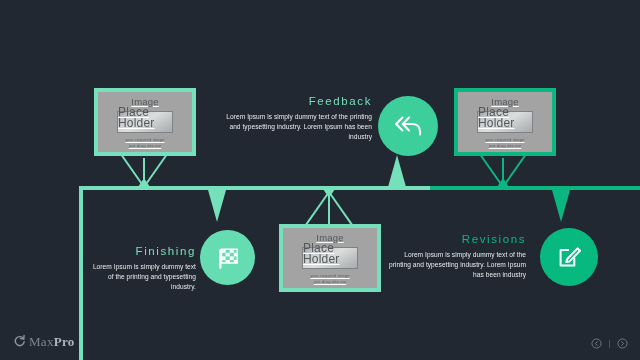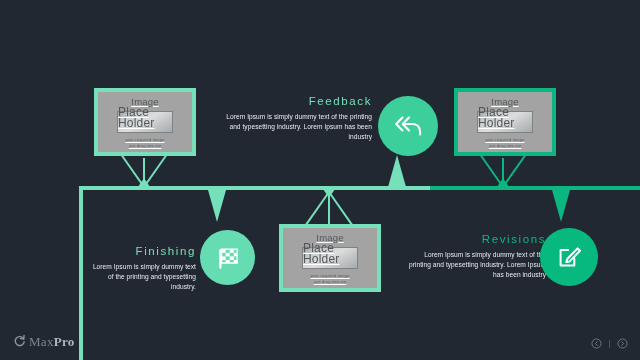--- a/index.html
+++ b/index.html
@@ -154,21 +154,21 @@
           <rect x="8.5" y="13.4" width="4.1" height="3.6"></rect>
           <rect x="16.7" y="13.4" width="4.1" height="3.6"></rect>
           <rect x="12.6" y="17.0" width="4.1" height="3.0"></rect>
           <rect x="20.8" y="17.0" width="3.4" height="3.0"></rect>
         </g>
         <path d="M8.5 6.2 H24.2 V20.0 H8.5 Z" fill="none" stroke="#ffffff" stroke-width="1.4"></path>
       </svg>
     </span>
   </div>
 
-  <div class="tblock ta-right" style="left:408px;top:233px;width:138px;">
+  <div class="tblock ta-right" style="left:388px;top:233px;width:138px;">
     <h3 class="dark">Revisions</h3>
     <p>Lorem Ipsum is simply dummy text of the printing and typesetting industry. Lorem Ipsum has been industry</p>
   </div>
   <div class="circ deep" style="left:540px;top:228px;width:58px;height:58px;">
     <span>
       <svg width="30" height="30" viewBox="0 0 30 30" fill="none" stroke="#ffffff" stroke-width="2" stroke-linecap="round" stroke-linejoin="round">
         <path d="M20.3 16.2 V23.4 H6.6 V8.0 H14.2"></path>
         <path d="M13.2 17.0 L23.6 6.4 L26.0 8.8 L15.6 19.4 L12.3 20.0 Z"></path>
       </svg>
     </span>

